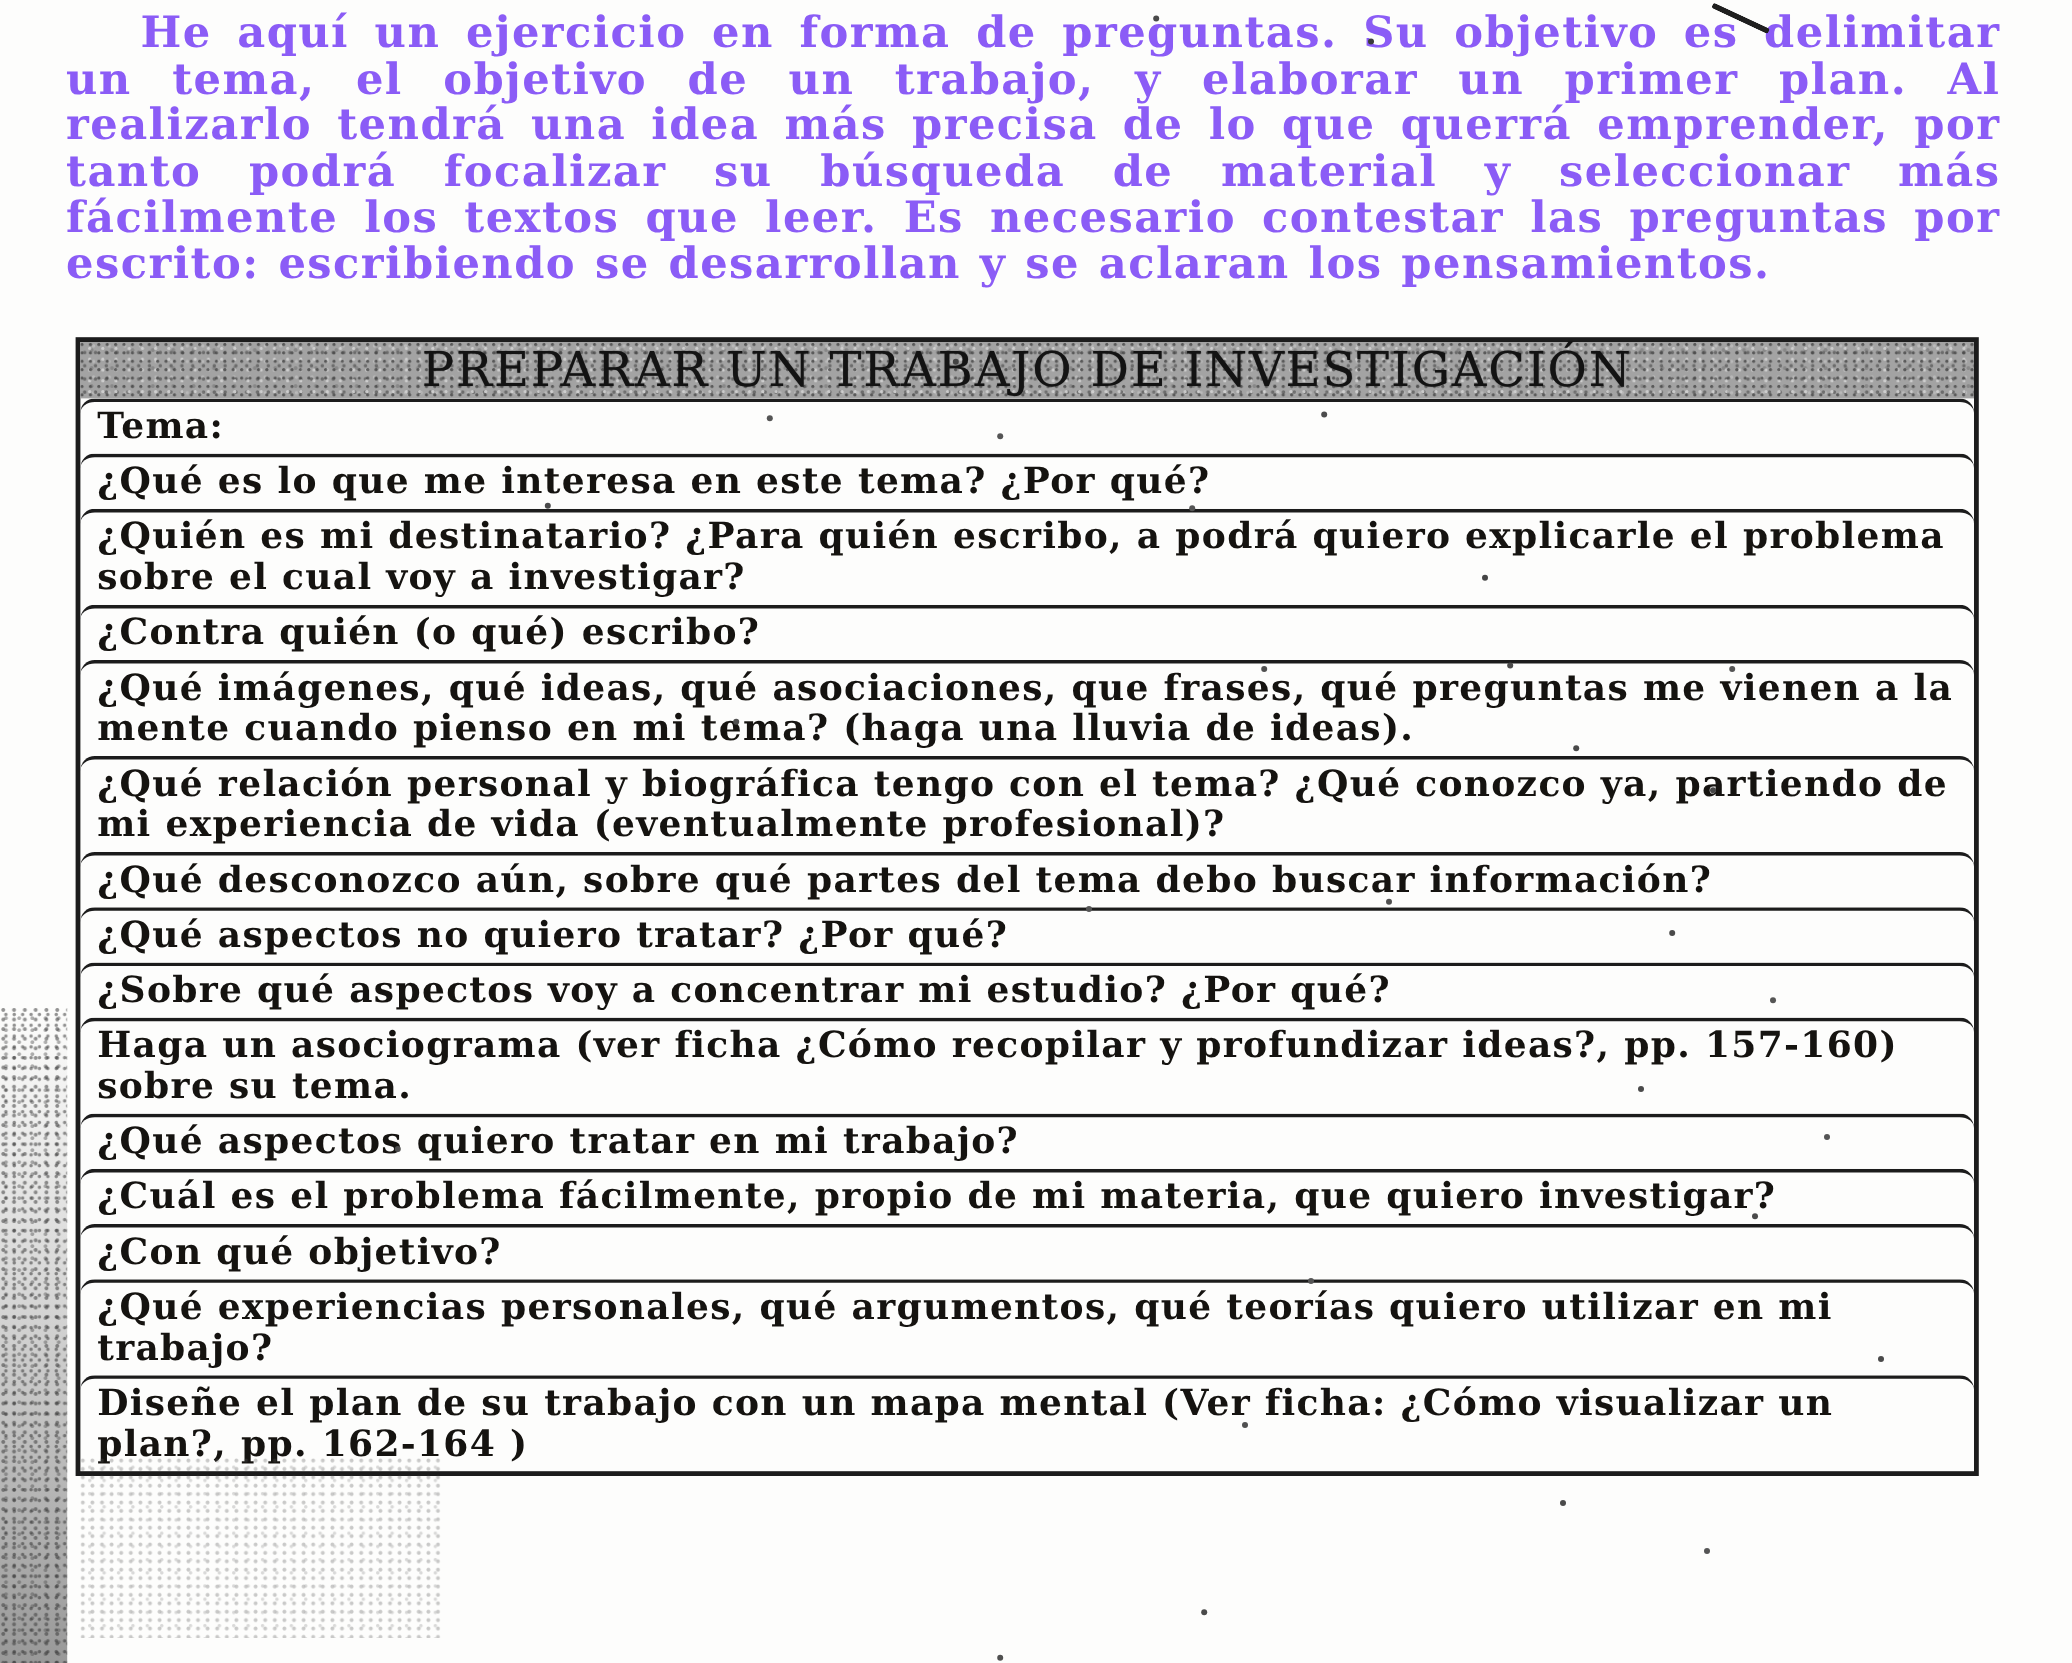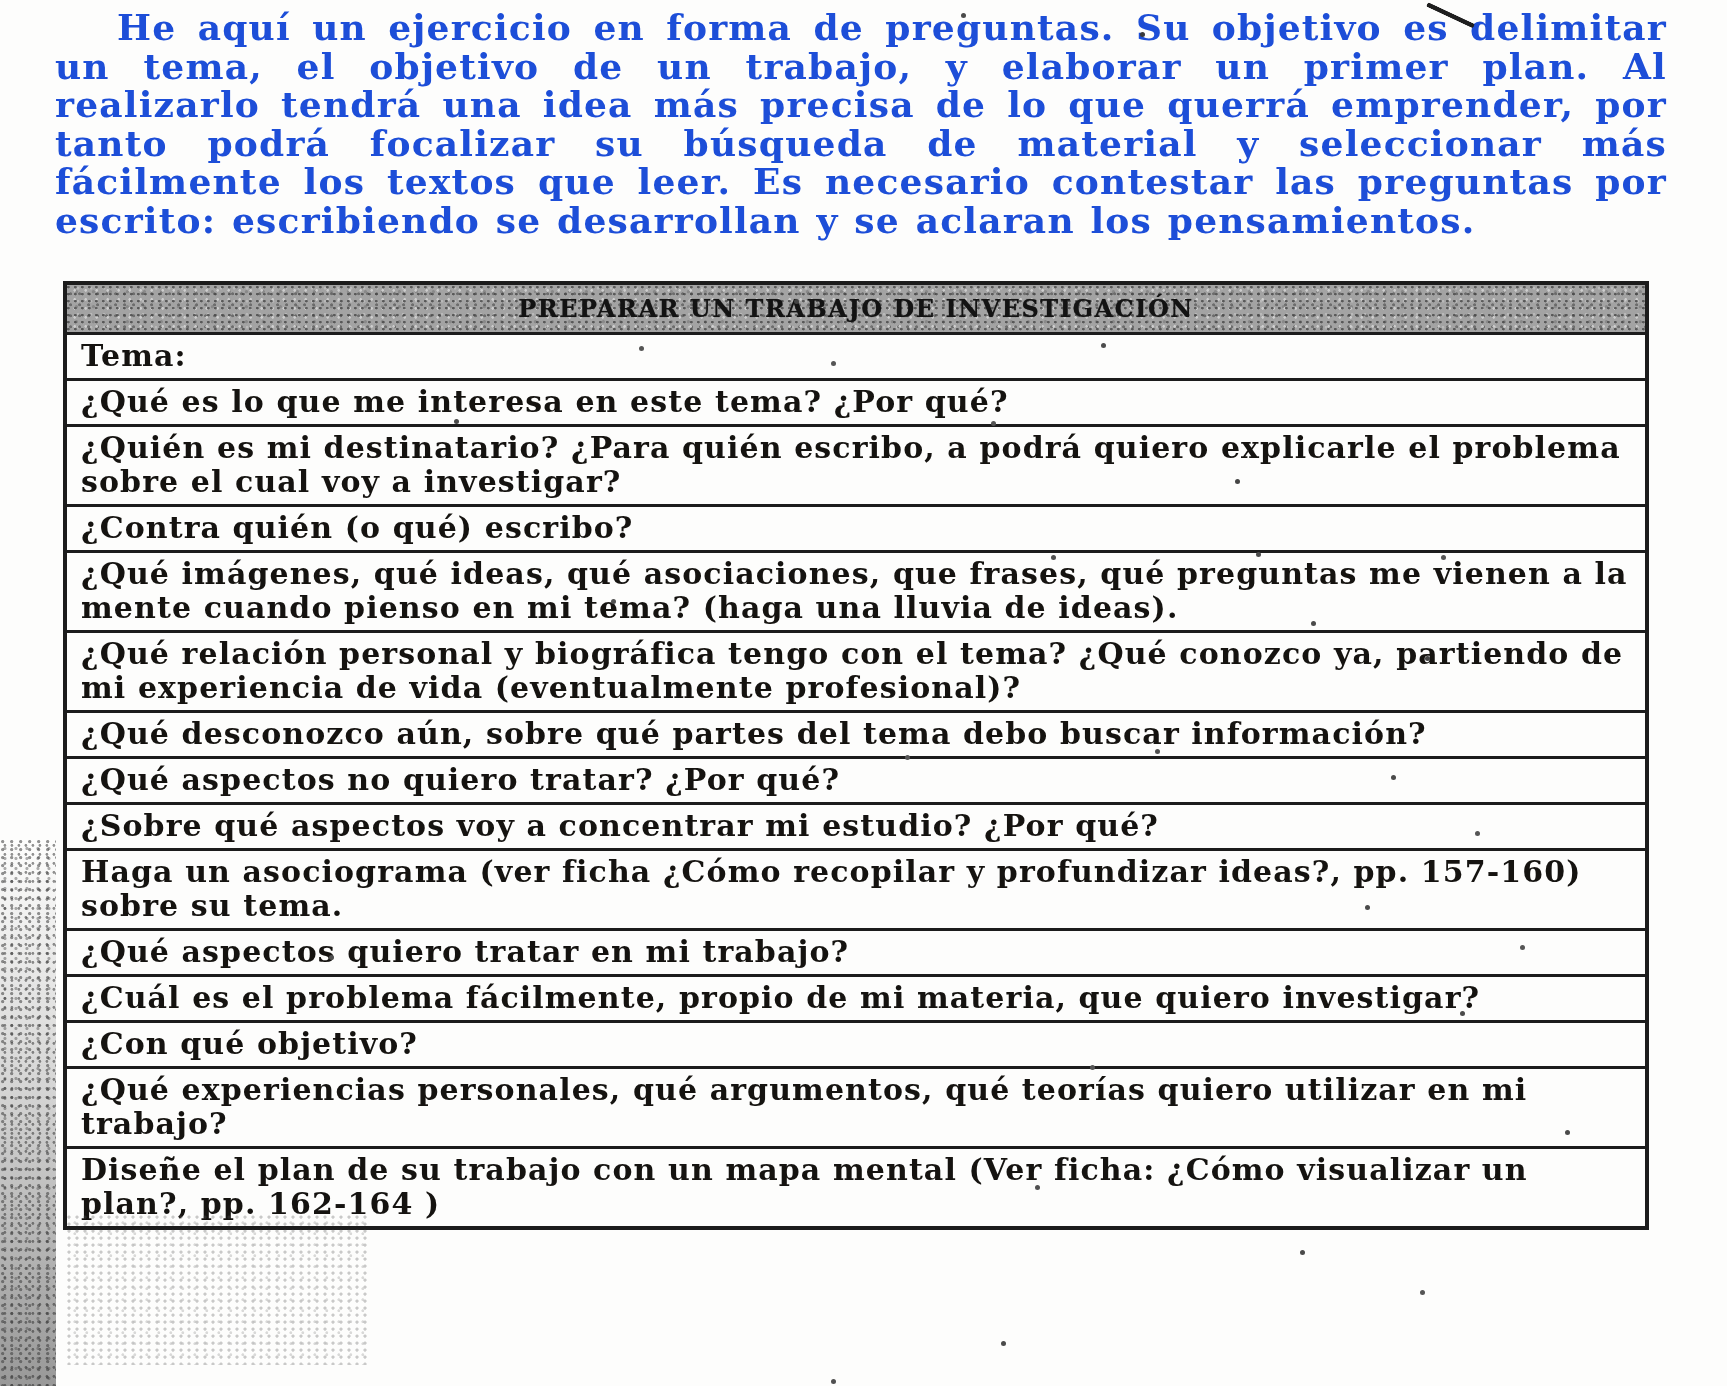--- a/index.html
+++ b/index.html
@@ -6,47 +6,47 @@
   body{
     width:1727px;height:1386px;position:relative;overflow:hidden;
     background:#fdfdfc;
     font-family:"DejaVu Serif","Liberation Serif",serif;
   }
   
   .intro{
     position:absolute;left:55px;top:8px;width:1612px;
     font-size:36px;line-height:38.5px;font-weight:700;
     letter-spacing:1.2px;word-spacing:2px;
-    color:#1d4ed8;text-align:justify;text-indent:62px;
+    color:#8b5cf6;text-align:justify;text-indent:62px;
   }
   
   .qtable{
     position:absolute;left:63px;top:281px;width:1586px;
     border:4px solid #1c1c1c;background:#fdfdfc;
     box-sizing:border-box;
   }
   .qtable-header{
     height:47px;display:flex;align-items:center;justify-content:center;
     background-color:#a3a3a3;
     background-image:
       radial-gradient(circle at 20% 30%, rgba(70,70,70,.8) 0 1px, transparent 1.6px),
       radial-gradient(circle at 70% 60%, rgba(210,210,210,.9) 0 1px, transparent 1.6px),
       radial-gradient(circle at 40% 80%, rgba(85,85,85,.7) 0 1.1px, transparent 1.8px),
       radial-gradient(circle at 85% 25%, rgba(190,190,190,.8) 0 1px, transparent 1.7px),
       radial-gradient(circle at 55% 45%, rgba(120,120,120,.6) 0 1.2px, transparent 2px);
     background-size:7px 7px, 11px 9px, 9px 11px, 13px 13px, 17px 15px;
-    font-size:24px;font-weight:700;letter-spacing:1.5px;color:#131313;
+    font-size:40px;font-weight:400;letter-spacing:1.5px;color:#131313;
     text-shadow:0 0 1px rgba(0,0,0,.55);
     text-align:right;
   }
   .qrow{
     border-top:3px solid #1c1c1c;
     padding:4px 16px 5px 14px;
     font-size:30px;line-height:34px;font-weight:700;
-    letter-spacing:1.1px;color:#151310;
+    letter-spacing:1.1px;color:#151310;border-radius:12px;
   }
   
   .noise-strip{
     position:absolute;left:0;top:840px;width:56px;height:546px;
     pointer-events:none;
     background-image:
       radial-gradient(circle at 30% 20%, rgba(60,60,60,.55) 0 1.2px, transparent 2px),
       radial-gradient(circle at 70% 60%, rgba(40,40,40,.5) 0 1px, transparent 1.8px),
       radial-gradient(circle at 45% 85%, rgba(80,80,80,.45) 0 1.1px, transparent 2px),
       linear-gradient(to bottom, rgba(170,170,170,0) 0%, rgba(140,140,140,.35) 45%, rgba(110,110,110,.7) 100%);

